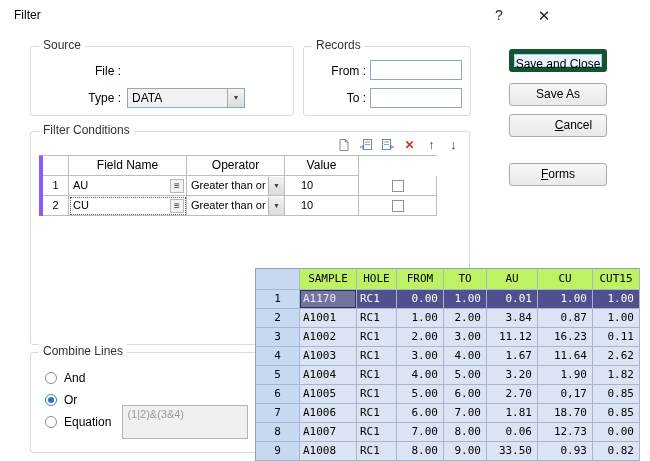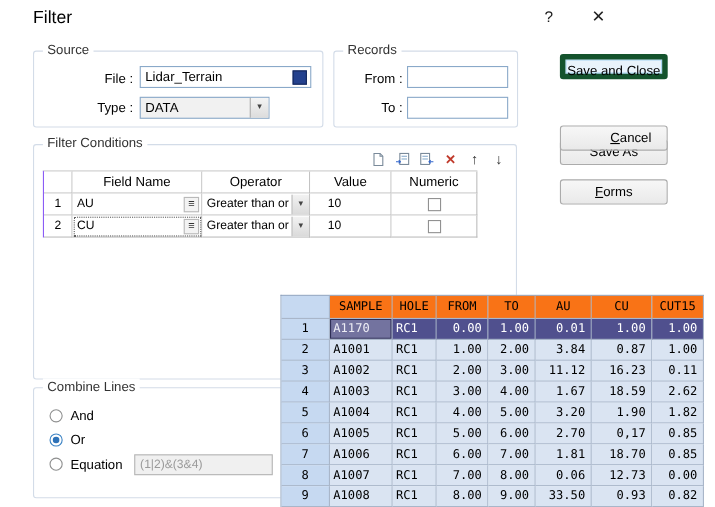--- a/index.html
+++ b/index.html
@@ -1,21 +1,21 @@
 <!DOCTYPE html>
 <html><head>
 <meta charset="utf-8">
 <style>
   html,body{margin:0;padding:0;}
   body{width:650px;height:461px;position:relative;font-family:"Liberation Sans",sans-serif;
        font-size:12px;color:#000;background:#fff;overflow:hidden;}
 
   
   #titlebar{position:absolute;left:0;top:0;width:650px;height:30px;background:#fff;}
-  #dlg-title{position:absolute;left:30px;top:8px;font-size:16px;}
+  #dlg-title{position:absolute;left:14px;top:8px;font-size:12px;}
   .cap-btn{position:absolute;top:6px;width:24px;height:19px;text-align:center;line-height:19px;color:#222;cursor:default;}
   #help-btn{left:487px;font-size:14px;}
   #close-btn{left:532px;font-size:15px;}
 
   
   .group{position:absolute;border:1px solid #D3DCE8;border-radius:3px;box-sizing:border-box;}
   .legend{position:absolute;top:-9px;left:8px;background:#fff;padding:0 4px;color:#333;}
 
   
   #source-group{left:30px;top:46px;width:264px;height:70px;}
@@ -37,32 +37,32 @@
   .rec-field{position:absolute;left:66px;width:92px;height:20px;border:1px solid #8AA9C9;box-sizing:border-box;background:#fff;}
   #from-field{top:13px;}
   #to-field{top:41px;}
 
   
   .btn{position:absolute;left:509px;width:98px;height:23px;line-height:21px;text-align:center;
        border:1px solid #ABABAB;border-radius:3px;background:linear-gradient(#F7F7F7,#E9E9E9);
        box-sizing:border-box;cursor:default;}
   .btn.default{border:5px solid #14532d;background:#E9F3FB;box-shadow:inset 0 0 0 1px #A6D4F2;}
   #btn-save-close{top:49px;}
-  #btn-save-as{top:83px;margin-top:44px;}
+  #btn-save-as{top:83px;}
   #btn-cancel{top:114px;padding-left:31px;}
   #btn-forms{top:163px;}
 
   
   #filter-group{left:30px;top:131px;width:440px;height:214px;}
   #fc-toolbar{position:absolute;top:5px;right:8px;display:flex;gap:7px;align-items:center;}
   .tb-icon{width:15px;height:15px;display:inline-flex;align-items:center;justify-content:center;font-size:12px;color:#444;}
   .tb-x{color:#C03A2B;font-weight:bold;}
   .tb-arrow{color:#333;font-weight:bold;font-size:13px;}
 
-  #fc-grid{position:absolute;left:8px;top:23px;border-top:1px solid #BDBDBD;border-left:1px solid #8b5cf6;}
+  #fc-grid{position:absolute;left:8px;top:23px;border-top:1px solid #BDBDBD;border-left:4px solid #8b5cf6;}
   .fc-row{display:flex;}
   .fc-cell{box-sizing:border-box;height:20px;border-right:1px solid #BDBDBD;border-bottom:1px solid #BDBDBD;
            background:#fff;font-size:11px;line-height:19px;overflow:hidden;}
   .fc-hcell{text-align:center;font-size:12px;}
   .fc-numcell{text-align:center;}
   .fc-field{display:flex;align-items:center;padding:0 2px 0 4px;}
   .fc-ftext{flex:1;}
   .fc-menu{width:14px;height:14px;border:1px solid #B9B9B9;background:#F3F3F3;font-size:10px;line-height:12px;
            text-align:center;color:#333;box-sizing:border-box;}
   .fc-field.focused{outline:1px dotted #606060;outline-offset:-2px;}
@@ -75,54 +75,50 @@
   .fc-checkbox{width:12px;height:12px;border:1px solid #919191;background:#fff;box-sizing:border-box;}
 
   
   #combine-group{left:30px;top:352px;width:440px;height:101px;}
   #combine-options{position:absolute;left:14px;top:14px;}
   .cl-option{display:flex;align-items:center;height:22px;gap:7px;}
   .radio{width:12px;height:12px;border-radius:50%;border:1px solid #8E8F8F;background:#fff;position:relative;box-sizing:border-box;flex:0 0 12px;}
   .radio.selected{border-color:#3C83C4;}
   .radio.selected::after{content:"";position:absolute;left:2px;top:2px;width:6px;height:6px;border-radius:50%;background:#2E72B8;}
   .cl-label{font-size:12px;}
-  .equation-input{margin-left:4px;width:126px;height:19px;line-height:16px;background:#F0F0F0;border:1px solid #B5B5B5;
+  .equation-input{margin-left:4px;width:126px;height:34px;line-height:16px;background:#F0F0F0;border:1px solid #B5B5B5;
            color:#9A9A9A;padding:0 4px;font-size:11px;box-sizing:border-box;overflow:hidden;}
 
   
   #data-grid{position:absolute;left:255px;top:268px;z-index:20;background:#fff;
              border-top:1px solid #8FA3BE;border-left:1px solid #8FA3BE;
              font-family:"DejaVu Sans Mono",monospace;font-size:11px;}
   .dg-row{display:flex;}
   .dg-cell{box-sizing:border-box;height:19px;line-height:18px;border-right:1px solid #A9B6C9;
            border-bottom:1px solid #A9B6C9;overflow:hidden;background:#DAE4F2;}
-  .dg-hrow .dg-cell{height:21px;line-height:20px;text-align:center;background:#f97316;}
+  .dg-hrow .dg-cell{height:21px;line-height:20px;text-align:center;background:#bef264;}
   .dg-hrow .dg-corner{background:#C6D9F1;}
   .dg-num{background:#C6D9F1;text-align:center;}
   .al{text-align:left;padding-left:3px;}
   .ar{text-align:right;padding-right:5px;}
   .dg-row.selected .dg-data{background:#50508E;color:#FFFFFF;}
   .dg-row.selected .dg-data.active{background:#73739F;color:#EDEDF5;box-shadow:inset 0 0 0 1px #2E2E55;}
 </style>
 </head>
 <body>
 
 <div id="titlebar">
   <span id="dlg-title">Filter</span>
   <span id="help-btn" class="cap-btn">?</span>
   <span id="close-btn" class="cap-btn">✕</span>
 </div>
 
 <div class="group" id="source-group">
   <span class="legend">Source</span>
   <span class="flabel" id="file-label">File :</span>
-  <div id="file-field">
-    <span>Lidar_Terrain</span>
-    <span id="file-chip"></span>
-  </div>
   <span class="flabel" id="type-label">Type :</span>
   <div id="type-combo">
     <span>DATA</span>
     <span class="combo-arrow-box">▼</span>
   </div>
 </div>
 
 <div class="group" id="records-group">
   <span class="legend">Records</span>
   <span class="flabel" id="from-label">From :</span>
@@ -164,21 +160,20 @@
     <span class="tb-icon tb-x">✕</span>
     <span class="tb-icon tb-arrow">↑</span>
     <span class="tb-icon tb-arrow">↓</span>
   </div>
   <div id="fc-grid">
     <div id="fc-header" class="fc-row">
         <div class="fc-cell" style="width: 26px;"></div>
         <div class="fc-cell fc-hcell" style="width: 118px;">Field Name</div>
         <div class="fc-cell fc-hcell" style="width: 98px;">Operator</div>
         <div class="fc-cell fc-hcell" style="width: 74px;">Value</div>
-        <div class="fc-cell fc-hcell" style="width: 78px;">Numeric</div>
       </div>
     <div id="fc-rows">
         <div class="fc-row">
           <div class="fc-cell fc-numcell" style="width: 26px;">1</div>
           <div class="fc-cell fc-field" style="width: 118px;">
             <span class="fc-ftext">AU</span>
             <span class="fc-menu">≡</span>
           </div>
           <div class="fc-cell fc-oper" style="width: 98px;">
             <span class="fc-otext">Greater than or</span>
@@ -269,21 +264,21 @@
         <div class="dg-cell dg-data ar" style="width: 55px;">16.23</div>
         <div class="dg-cell dg-data ar" style="width: 47px;">0.11</div>
       </div>
       <div class="dg-row">
         <div class="dg-cell dg-num" style="width: 44px;">4</div>
         <div class="dg-cell dg-data al" style="width: 57px;">A1003</div>
         <div class="dg-cell dg-data al" style="width: 40px;">RC1</div>
         <div class="dg-cell dg-data ar" style="width: 47px;">3.00</div>
         <div class="dg-cell dg-data ar" style="width: 43px;">4.00</div>
         <div class="dg-cell dg-data ar" style="width: 51px;">1.67</div>
-        <div class="dg-cell dg-data ar" style="width: 55px;">18.59</div>
+        <div class="dg-cell dg-data ar" style="width: 55px;">11.64</div>
         <div class="dg-cell dg-data ar" style="width: 47px;">2.62</div>
       </div>
       <div class="dg-row">
         <div class="dg-cell dg-num" style="width: 44px;">5</div>
         <div class="dg-cell dg-data al" style="width: 57px;">A1004</div>
         <div class="dg-cell dg-data al" style="width: 40px;">RC1</div>
         <div class="dg-cell dg-data ar" style="width: 47px;">4.00</div>
         <div class="dg-cell dg-data ar" style="width: 43px;">5.00</div>
         <div class="dg-cell dg-data ar" style="width: 51px;">3.20</div>
         <div class="dg-cell dg-data ar" style="width: 55px;">1.90</div>

